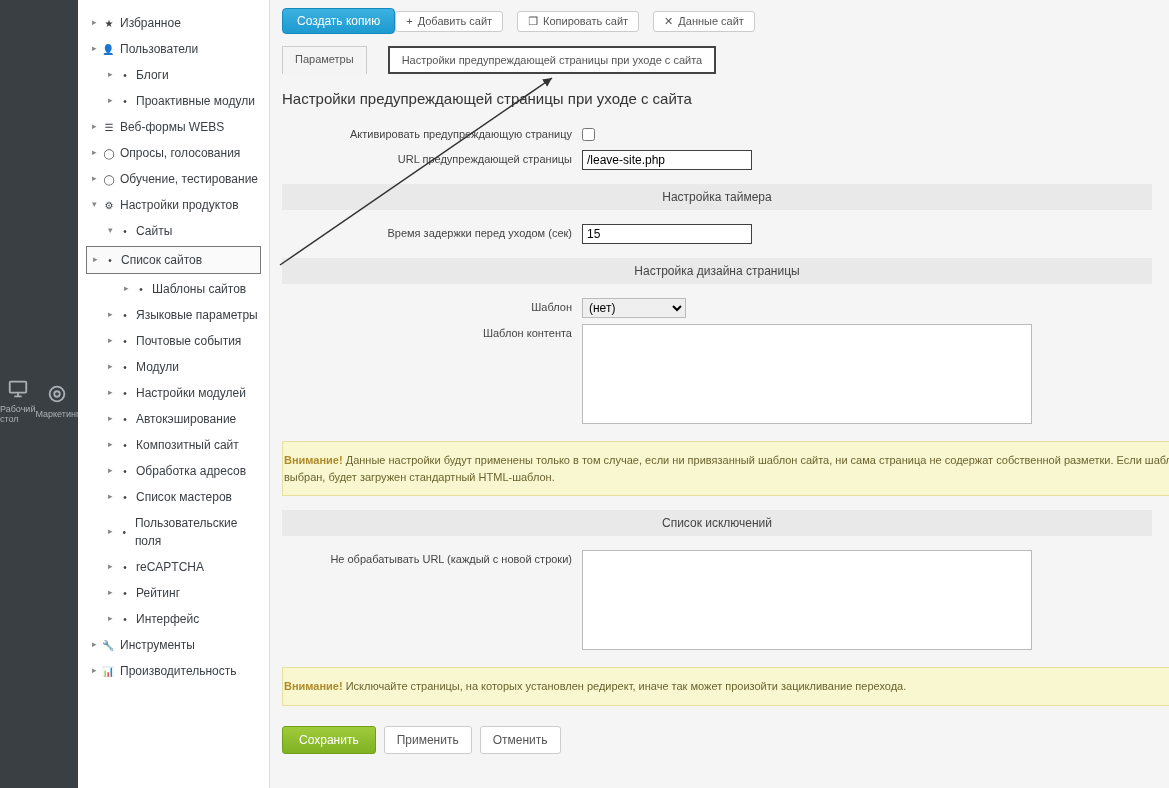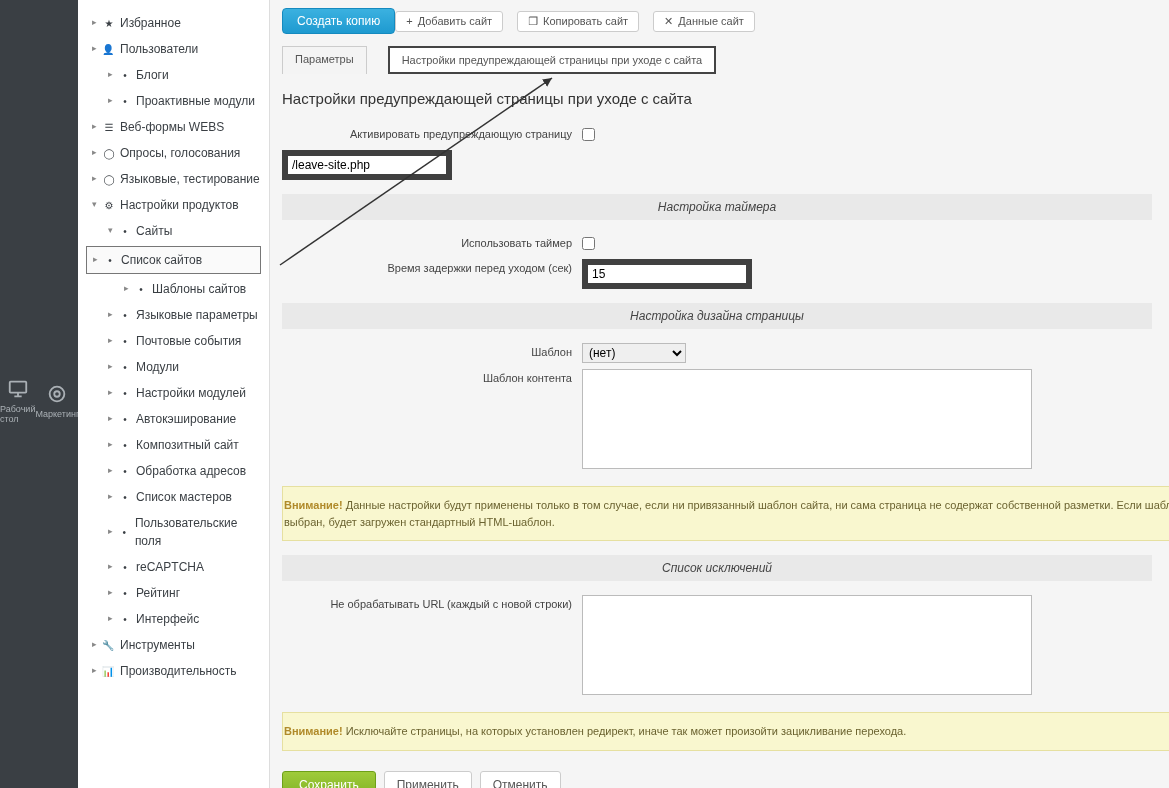--- a/index.html
+++ b/index.html
@@ -38,25 +38,25 @@
   .tab.boxed { border: 2px solid #444; }
 
   
   .page-heading { font-size: 15px; font-weight: normal; color: #333; margin: 16px 0 18px 0; }
 
   
   .arrow-svg { position: absolute; left: -40px; top: 50px; pointer-events:none; z-index:10; }
 
   
   .form { }
-  .section-band { background: #e9e9e9; text-align: center; padding: 6px 0; font-size: 12px; color: #444; margin: 14px 0; width: 870px; font-style: italic; }
+  .section-band { background: #e9e9e9; text-align: center; padding: 6px 0; font-size: 12px; color: #444; margin: 14px 0; width: 870px; }
   .row { display: flex; align-items: flex-start; margin: 6px 0; }
   .row-label { flex: 0 0 300px; text-align: right; padding-right: 10px; color: #444; padding-top: 3px; font-size: 11px; }
   .row-field { flex: 1; }
-  .row-field input[type=text] { border: 6px solid #404040; padding: 2px 4px; font-size: 12px; background:#fff; }
+  .row-field input[type=text] { border: 1px solid #404040; padding: 2px 4px; font-size: 12px; background:#fff; }
   .row-field input.w170 { width: 170px; }
   .row-field select { border: 1px solid #bbb; padding: 1px 2px; font-size: 12px; width: 104px; }
   .row-field textarea { border: 1px solid #bbb; width: 450px; resize: none; font-family: inherit; font-size:12px; }
   .row-field input[type=checkbox] { margin-top: 3px; }
 
   
   .note { background: #f9f7cf; border: 1px solid #e6e0a0; padding: 10px 1px; font-size: 11px; color: #6b6330; width: 928px; margin: 14px 0; line-height:1.5; }
   .note-strong { color: #b08a2a; font-weight: bold; }
 
   
@@ -143,21 +143,21 @@
       <span>Веб-формы WEBS</span>
     </div>
     <div class="tree-item lvl0">
       <span class="caret">▸</span>
       <span class="ticon">◯</span>
       <span>Опросы, голосования</span>
     </div>
     <div class="tree-item lvl0">
       <span class="caret">▸</span>
       <span class="ticon">◯</span>
-      <span>Языковые, тестирование</span>
+      <span>Обучение, тестирование</span>
     </div>
     <div class="tree-item lvl0">
       <span class="caret">▾</span>
       <span class="ticon">⚙</span>
       <span>Настройки продуктов</span>
     </div>
     <div class="tree-item lvl1">
       <span class="caret">▾</span>
       <span class="ticon">•</span>
       <span>Сайты</span>
@@ -280,29 +280,26 @@
 
   <h1 class="page-heading">Настройки предупреждающей страницы при уходе с сайта</h1>
 
   <div class="form">
 
     <div class="row">
       <div class="row-label">Активировать предупреждающую страницу</div>
       <div class="row-field"><input type="checkbox" style=""></div>
     </div>
     <div class="row">
+      <div class="row-label">URL предупреждающей страницы</div>
       <div class="row-field"><input type="text" class="w170" value="/leave-site.php" style=""></div>
     </div>
 
     <div class="section-band">Настройка таймера</div>
 
-    <div class="row">
-      <div class="row-label">Использовать таймер</div>
-      <div class="row-field"><input type="checkbox" style=""></div>
-    </div>
     <div class="row">
       <div class="row-label">Время задержки перед уходом (сек)</div>
       <div class="row-field"><input type="text" class="w170" value="15" style=""></div>
     </div>
 
     <div class="section-band">Настройка дизайна страницы</div>
 
     <div class="row">
       <div class="row-label">Шаблон</div>
       <div class="row-field">

